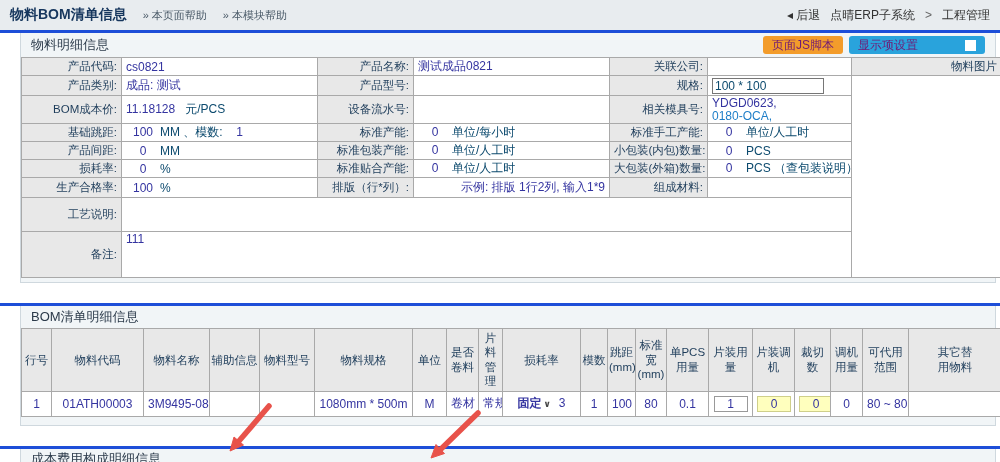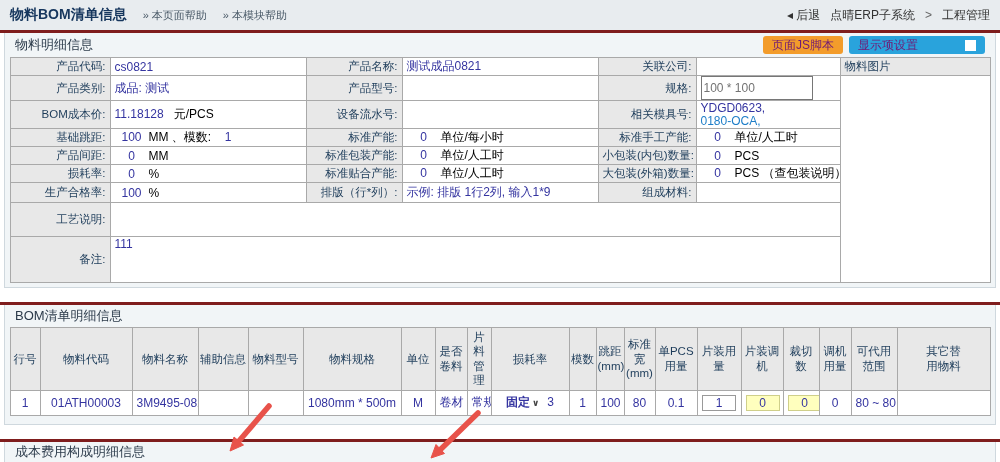--- a/index.html
+++ b/index.html
@@ -10,44 +10,44 @@
     font-size:12px; color:#333;
   }
   
   .topbar { height:30px; background:#e8ecef; display:flex; align-items:center; padding:0 10px; }
   .topbar .title { font-size:14px; font-weight:bold; color:#16365d; white-space:nowrap; }
   .help-link { font-size:11px; color:#4a5a68; margin-left:16px; text-decoration:none; cursor:pointer; white-space:nowrap; }
   .topbar-right { margin-left:auto; display:flex; align-items:center; gap:10px; font-size:12px; color:#333; }
   .topbar-right .lnk { cursor:pointer; white-space:nowrap; }
   .crumb-sep { color:#666; }
   
-  .section { border-top:3px solid #7f1d1d; margin-bottom:14px; }
+  .section { border-top:3px solid #1d4ed8; margin-bottom:20px;padding-left:16px; }
   .panel { margin:0 4px; border:1px solid #cfd8de; border-top:none; background:#f1f5f7; padding:0 0 4px 0; }
   .panel-head { display:flex; align-items:center; padding:3px 10px; height:24px; }
   .panel-title { font-size:13px; color:#2b3a4a; white-space:nowrap; }
   .head-buttons { margin-left:auto; display:flex; align-items:center; }
   .btn { font-size:12px; color:#701a75; border:none; border-radius:3px; padding:2px 9px; margin-left:6px; height:18px; line-height:14px; cursor:pointer; display:flex; align-items:center; }
   .btn-orange { background:#f39c2b; }
   .btn-blue { background:#29a3dc;gap:42px; }
   .btn-blue .chk { width:11px; height:11px; background:#fff; margin-left:5px; display:inline-block; }
   
   table.grid { border-collapse:collapse; table-layout:fixed; width:980px; margin:0 auto; background:#fff; font-size:12px; }
   table.grid td, table.grid th { border:1px solid #a9a9a9; padding:0 4px; overflow:hidden; white-space:nowrap; }
   td.lbl { background:#e8e8e8; text-align:right; color:#1d3c5a; font-size:11.5px; }
   td.val { background:#fff; color:#3434a0; }
   td.val .num { display:inline-block; min-width:34px; text-align:center; color:#3434a0; }
-  td.val .unit { color:#000000; }
-  td.center { text-align:left; }
+  td.val .unit { color:#0c4a6e; }
+  td.center { text-align:right; }
   td.top { vertical-align:top; padding:2px 6px; }
   .r16 td { height:16px; } .r20 td { height:20px; } .r28 td { height:28px; }
   .r17 td { height:17px; } .r34 td { height:34px; } .r46 td { height:46px; }
   .img-cell { background:#fff; }
   .mold-line1 { color:#3434a0; line-height:13px; }
   .mold-line2 { color:#1e7ec8; line-height:13px; cursor:pointer; }
-  .spec-input { width:112px; height:24px; border:1px solid #767676; font-size:12px; color:#737373; padding:0 2px; font-family:inherit; }
+  .spec-input { width:112px; height:16px; border:1px solid #767676; font-size:12px; color:#0c4a6e; padding:0 2px; font-family:inherit; }
   
   .bom-opts { margin-left:auto; display:flex; align-items:center; font-size:12px; color:#1d3c5a; }
   .bom-opts input[type=checkbox] { width:12px; height:12px; margin:0 3px 0 0; }
   .sync-input { width:58px; height:16px; border:1px solid #8ab6cc; font-size:12px; padding:0 2px; margin-left:2px; }
   table.grid th { background:#e8e8e8; color:#1d3c5a; font-weight:normal; font-size:11.5px; text-align:center; white-space:pre-line; line-height:1.25; vertical-align:middle; padding:2px 1px; }
   .bom-th { height:32px; }
   .bom-row td { height:25px; text-align:center; color:#3434a0; }
   .cell-input { width:34px; height:16px; border:1px solid #999; text-align:center; font-size:12px; color:#3434a0; padding:0; font-family:inherit; }
   .cell-input.yellow { background:#ffffbe; border-color:#cfcf8a; }
   .loss-select { cursor:pointer; color:#3434a0;font-weight:bold; }

